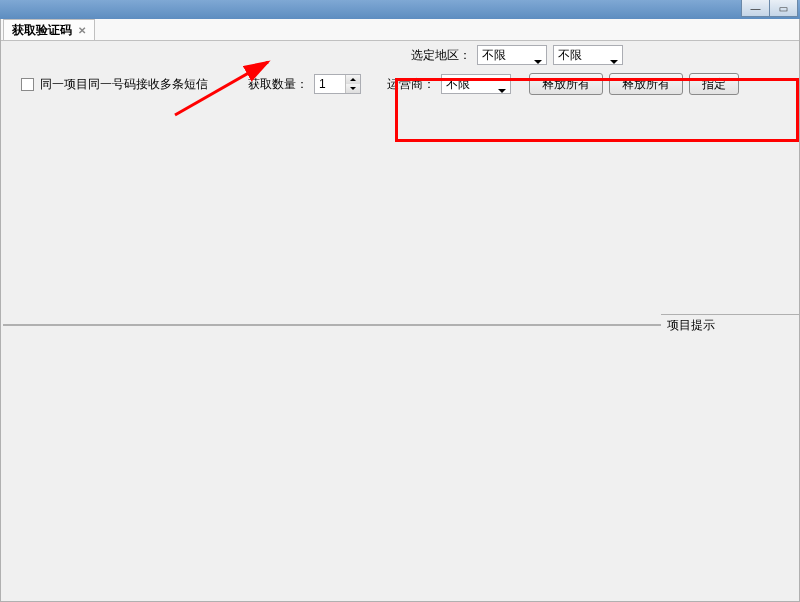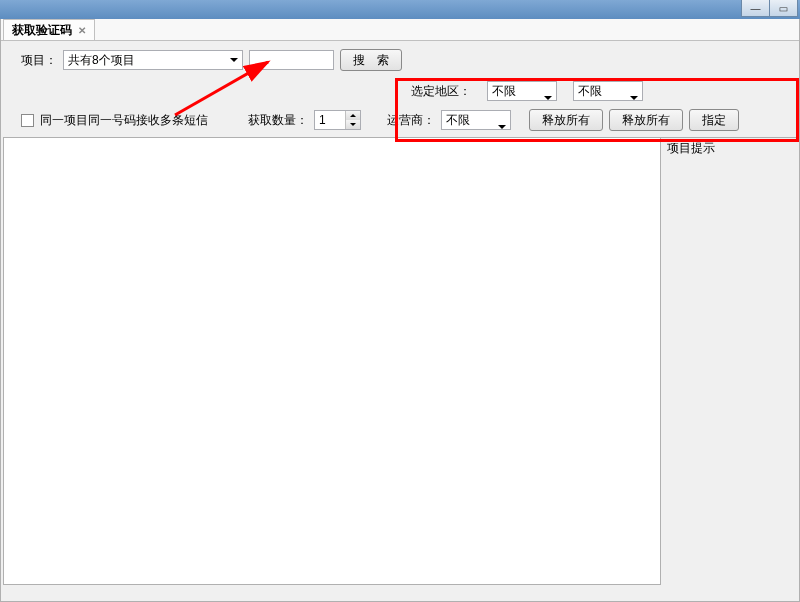--- a/index.html
+++ b/index.html
@@ -100,21 +100,21 @@
     .highlight-box {
       position: absolute;
       left: 395px; top: 78px;
       width: 404px; height: 64px;
       border: 3px solid #ff0000;
       pointer-events: none;
     }
     .region-row {
       display: flex; align-items: center;
       padding: 4px 0 0 410px;
-      gap: 16px;
+      gap: 6px;
     }
     .region-row2 {
       display: flex; align-items: center;
       padding: 8px 0 0 20px;
       gap: 6px;
     }
     .chk {
       width: 13px; height: 13px; border: 1px solid #8a8a8a; background: #fff;
       display: inline-block;
     }
@@ -132,20 +132,21 @@
       width: 14px; height: 9px;
       display: flex; align-items: center; justify-content: center;
       background: linear-gradient(#f5f5f5,#ddd);
     }
     .spinner .spb .tri-up { width:0;height:0;border-left:3px solid transparent;border-right:3px solid transparent;border-bottom:3px solid #000; }
     .spinner .spb .tri-dn { width:0;height:0;border-left:3px solid transparent;border-right:3px solid transparent;border-top:3px solid #000; }
     .lower {
       display: flex;
       margin-top: 6px;
       height: 448px;
+      align-items: center;
     }
     .main-pane {
       flex: 1;
       background: #fff;
       border: 1px solid #b0b0b0;
       margin-left: 2px;
     }
     .side-pane {
       width: 138px;
       border-top: 1px solid #b0b0b0;
@@ -170,31 +171,20 @@
 </div>
 
 <div class="content-area">
   <div class="tabbar">
     <div class="tab">
       <span>获取验证码</span>
       <span class="tab-close">✕</span>
     </div>
   </div>
 
-  <div class="toolbar1">
-    <span class="lbl">项目：</span>
-    <div class="combo w180">
-      <span>共有8个项目</span>
-      <span class="arr"></span>
-    </div>
-    <div class="txt w85t"></div>
-    <div class="btn">
-      <span>搜　索</span>
-    </div>
-  </div>
 
   <div class="region-row">
     <span class="lbl">选定地区：</span>
     <div class="combo w70">
       <span>不限</span>
       <span class="arr"></span>
     </div>
     <div class="combo w70">
       <span>不限</span>
       <span class="arr"></span>

